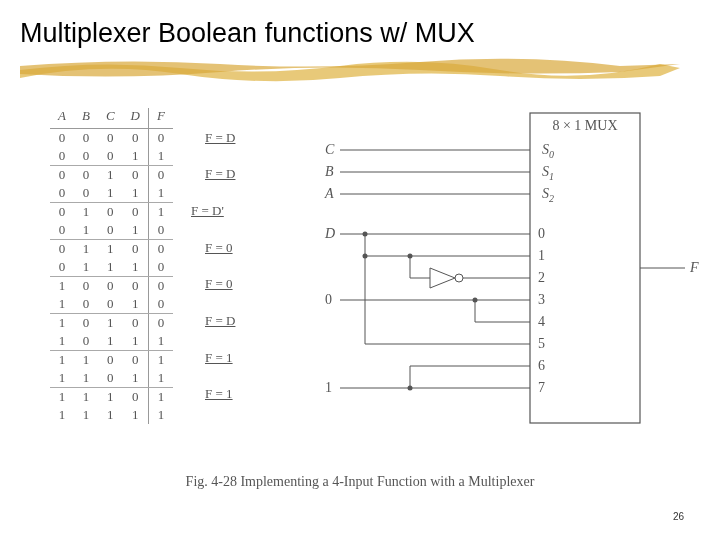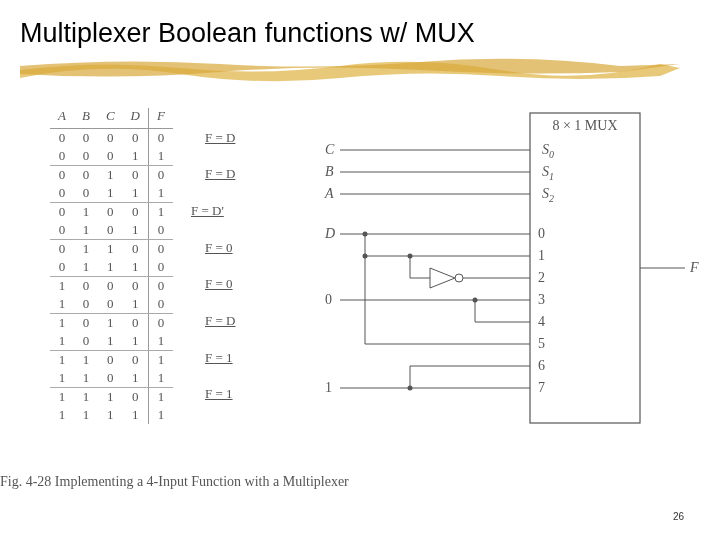--- a/index.html
+++ b/index.html
@@ -25,21 +25,21 @@
     bottom: 18px;
     right: 36px;
     font-size: 10px;
     color: #333;
   }
   .caption {
     position: absolute;
     bottom: 50px;
     left: 0;
     width: 720px;
-    text-align: left;
+    text-align: center;
     font-family: "Times New Roman", serif;
     font-size: 14px;
     color: #555;
   }
 
   
   .brush {
     position: absolute;
     top: 56px;
     left: 20px;

